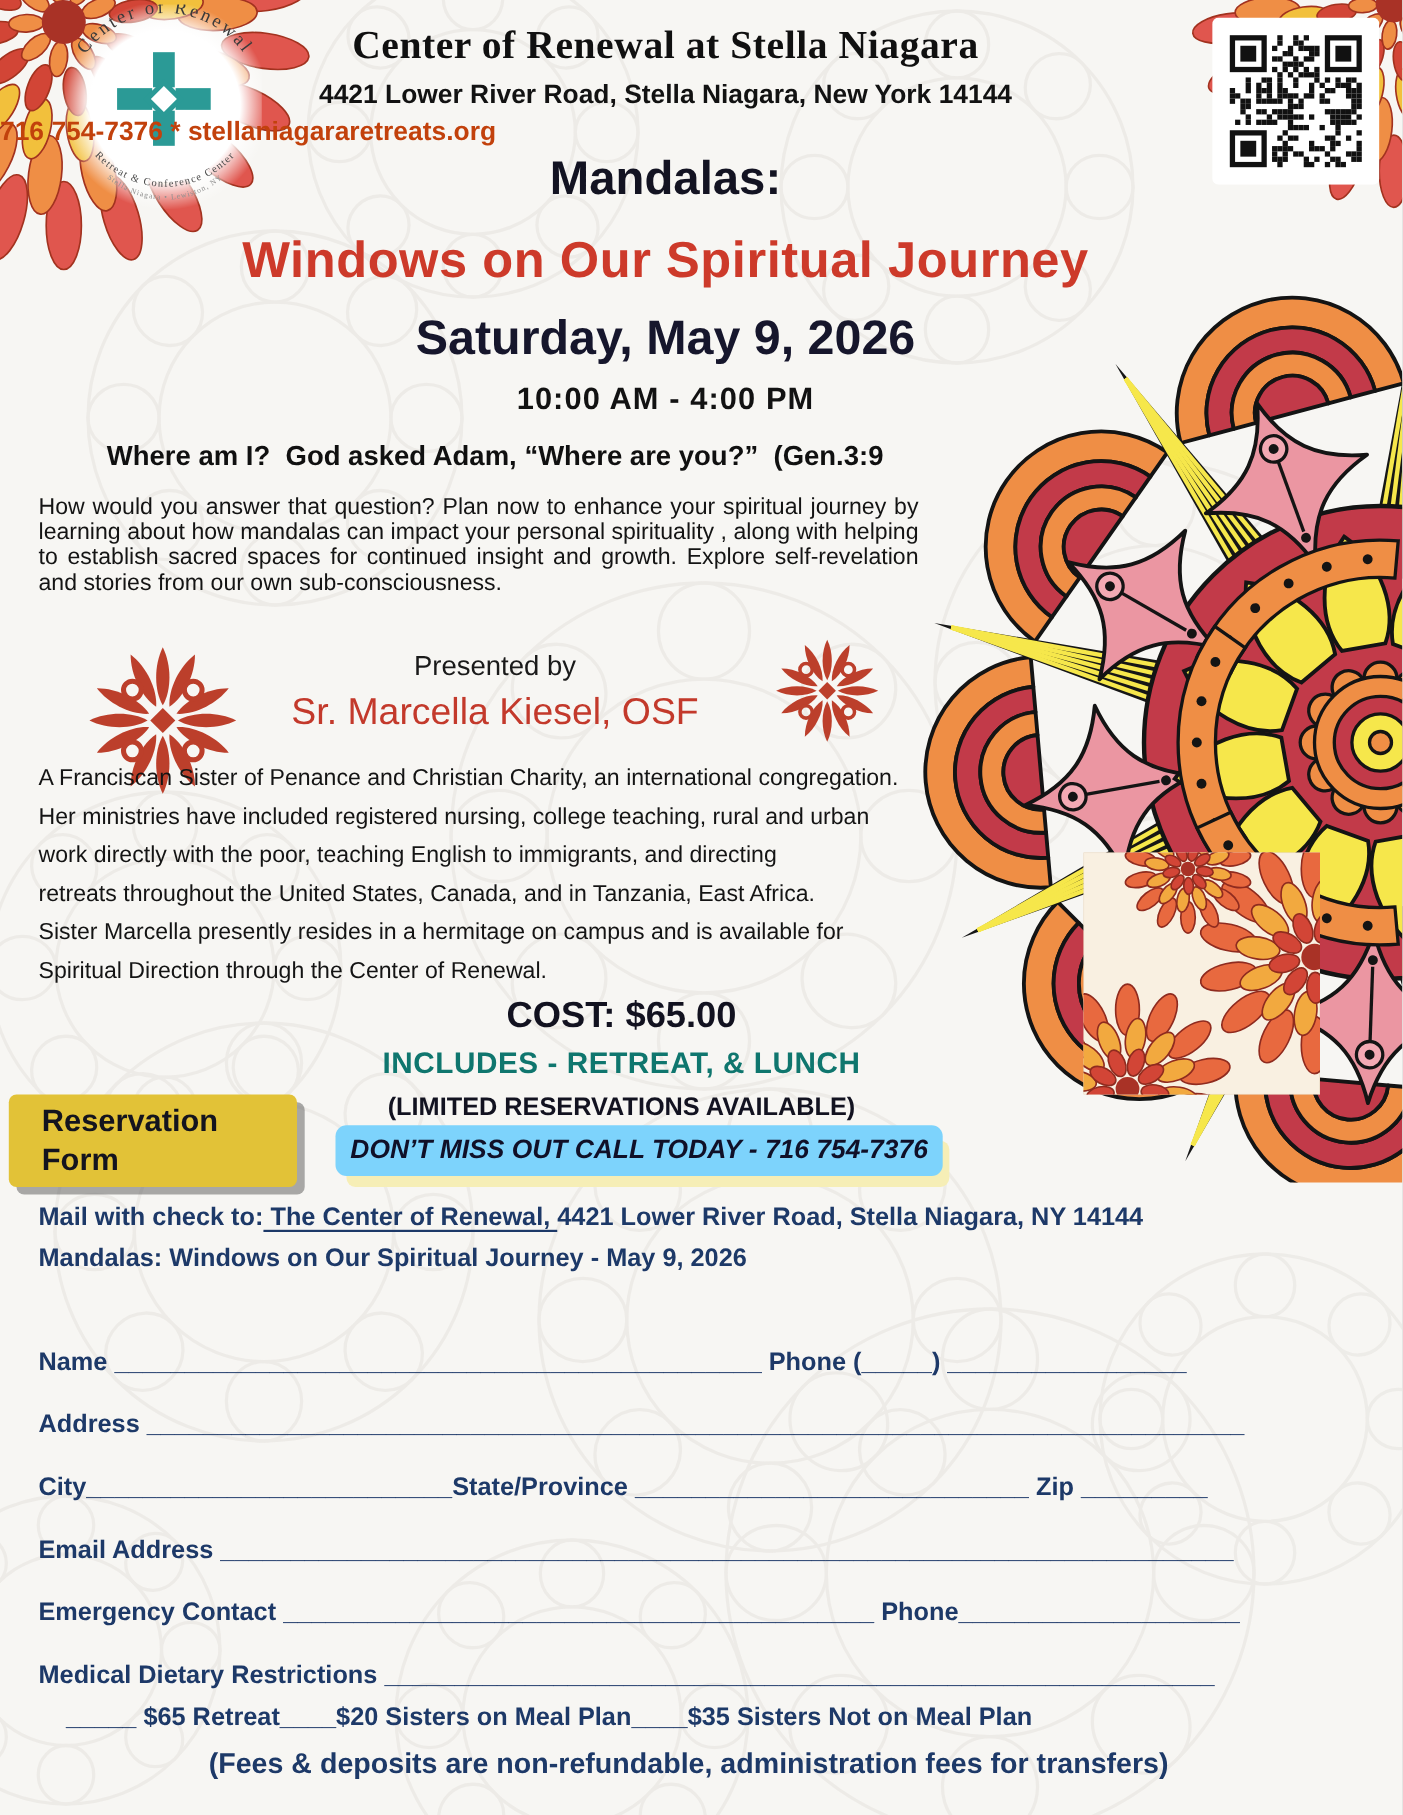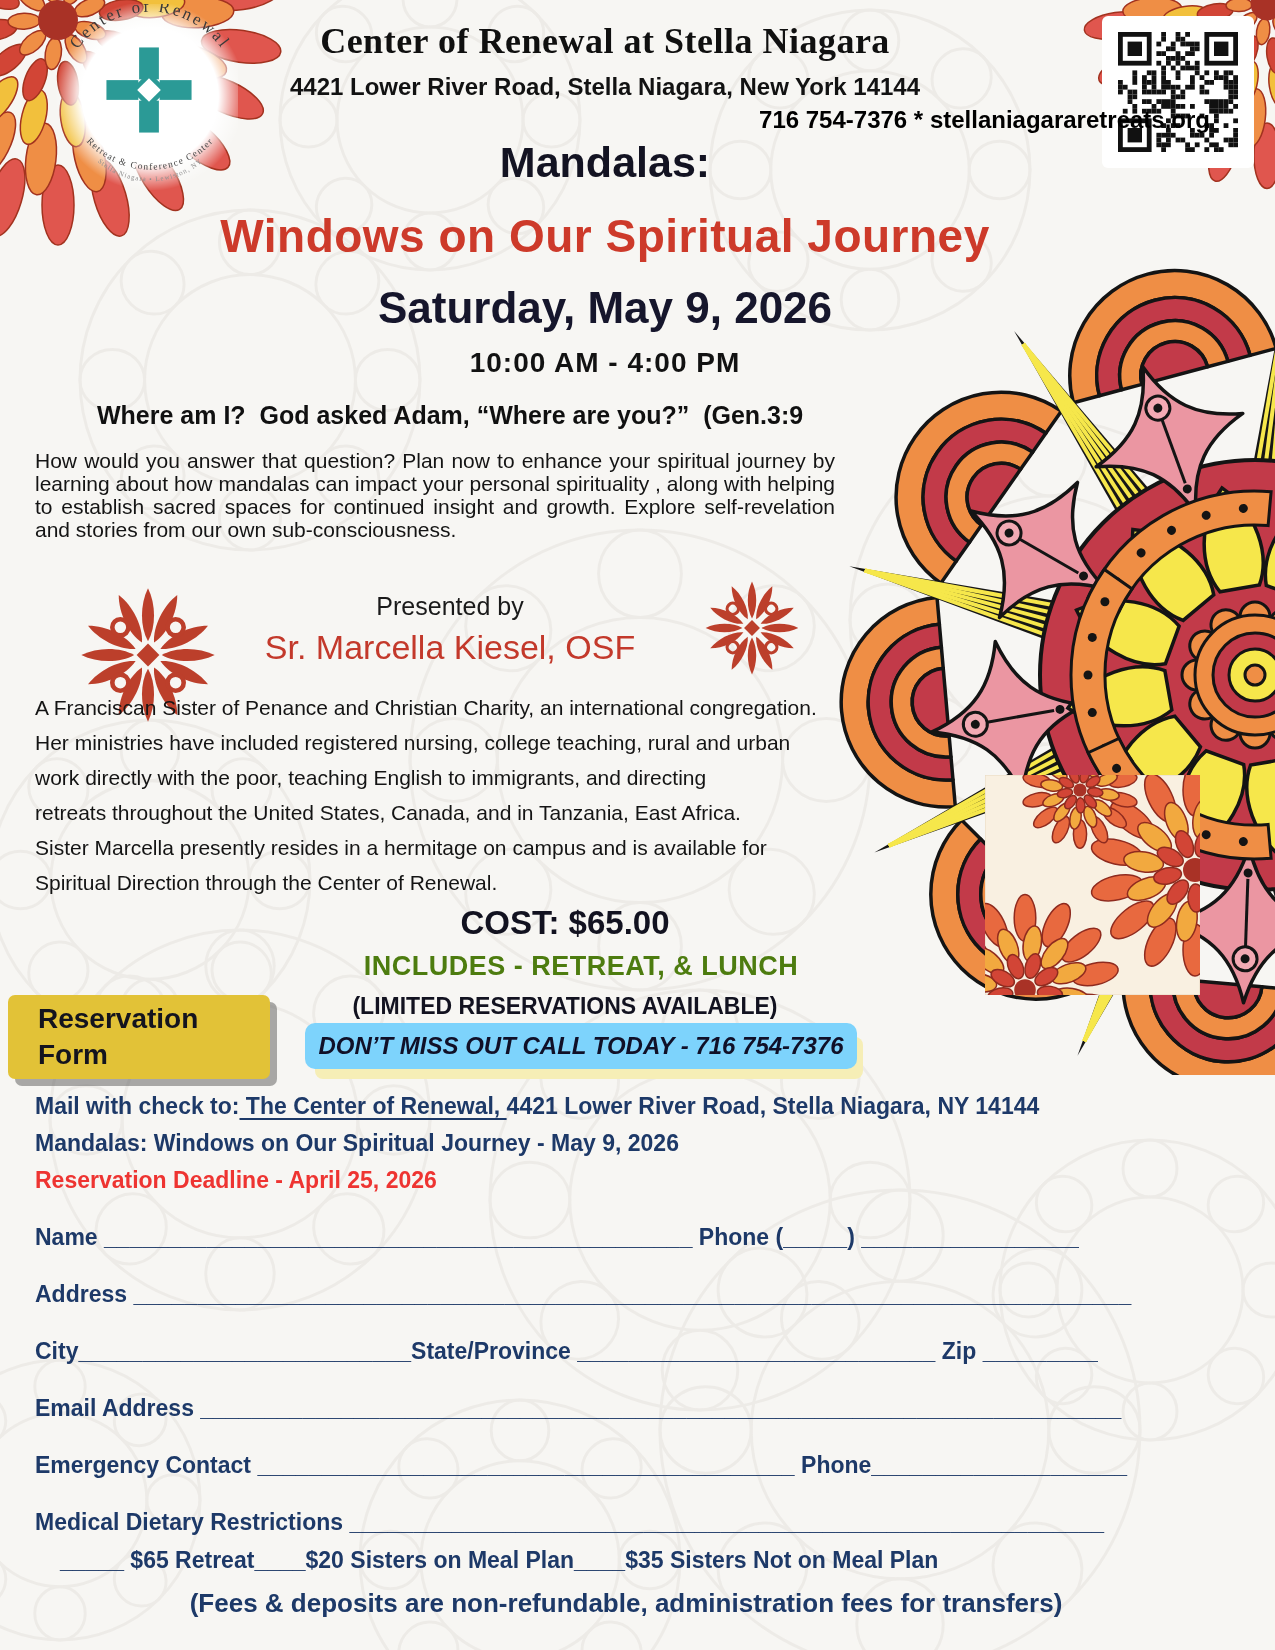--- a/index.html
+++ b/index.html
@@ -4,32 +4,32 @@
 <style>
   html,body{margin:0;padding:0;background:#d8d8d8;}
   #page{position:relative;width:1275px;height:1650px;background:#f7f6f3;overflow:hidden;
         font-family:"Liberation Sans",sans-serif;}
   svg{display:block;}
   .abs{position:absolute;}
   
   #org-name{top:20px;left:0;width:1210px;text-align:center;
     font-family:"Liberation Serif",serif;font-weight:700;font-size:36px;color:#101010;letter-spacing:0.5px;}
   #org-address{top:73px;left:0;width:1210px;text-align:center;font-weight:700;font-size:24px;color:#121212;}
-  #org-phone{top:106px;left:0;width:1210px;text-align:right;font-weight:700;font-size:24px;color:#000000;}
+  #org-phone{top:106px;left:0;width:1210px;text-align:left;font-weight:700;font-size:24px;color:#c2410c;}
   #title-word{top:138px;left:0;width:1210px;text-align:center;font-weight:800;font-size:43px;color:#131322;}
   #title-sub{top:209px;left:0;width:1210px;text-align:center;font-weight:800;font-size:46px;color:#cd3a2a;letter-spacing:0.5px;}
   #event-date{top:283px;left:0;width:1210px;text-align:center;font-weight:800;font-size:44px;color:#16162c;}
   #event-time{top:347px;left:0;width:1210px;text-align:center;font-weight:800;font-size:28px;color:#121212;letter-spacing:1px;}
   #scripture{top:401px;left:97px;font-weight:700;font-size:25px;color:#101010;white-space:pre-wrap;}
   #description{top:449px;left:35px;width:800px;font-size:21px;line-height:23px;color:#141414;text-align:justify;}
   #presented-by{top:592px;left:0;width:900px;text-align:center;font-size:25px;color:#1a1a1a;}
   #presenter{top:628px;left:0;width:900px;text-align:center;font-size:34px;color:#c3392b;}
   #bio{top:690px;left:35px;width:790px;font-size:21px;line-height:35px;color:#141414;white-space:pre-line;}
   #cost-line{top:904px;left:0;width:1130px;text-align:center;font-weight:800;font-size:33px;color:#121220;}
-  #includes-line{top:951px;left:16px;width:1130px;text-align:center;font-weight:800;font-size:27px;color:#4d7c0f;letter-spacing:0.5px;}
+  #includes-line{top:951px;left:0;width:1130px;text-align:center;font-weight:800;font-size:27px;color:#0f766e;letter-spacing:0.5px;}
   #limited-line{top:993px;left:0;width:1130px;text-align:center;font-weight:800;font-size:23px;color:#121220;}
   
   #reservation-label{top:995px;left:8px;width:262px;height:84px;background:#e2c237;border-radius:7px;
     box-shadow:7px 7px 0 rgba(70,70,70,0.45);padding:6px 0 0 30px;box-sizing:border-box;
     font-weight:800;font-size:28px;line-height:36px;color:#14141e;}
   #call-banner{top:1023px;left:305px;width:552px;height:46px;background:#7dd3fc;border-radius:10px;
     box-shadow:8px 12px 0 -2px #f6eeb6;display:flex;align-items:center;justify-content:center;
     font-weight:800;font-style:italic;font-size:24px;color:#101028;}
   
   #mail-block{top:1088px;left:35px;font-weight:700;font-size:23px;line-height:37px;color:#1d3968;white-space:nowrap;}
@@ -1005,21 +1005,20 @@
 
   <div id="reservation-label" class="abs">
     <div>Reservation</div>
     <div>Form</div>
   </div>
   <div id="call-banner" class="abs">DON’T MISS OUT CALL TODAY - 716 754-7376</div>
 
   <div id="mail-block" class="abs">
     <div><span>Mail with check to:</span><span id="mail-underline"> The Center of Renewal, </span><span>4421 Lower River Road, Stella Niagara, NY 14144</span></div>
     <div>Mandalas: Windows on Our Spiritual Journey - May 9, 2026</div>
-    <div id="deadline-line">Reservation Deadline - April 25, 2026</div>
   </div>
 
   <div id="row-name" class="abs form-row">
     <span>Name </span><span class="blank">______________________________________________</span><span> Phone (</span><span class="blank">_____</span><span>) </span><span class="blank">_________________</span>
   </div>
   <div id="row-address" class="abs form-row">
     <span>Address </span><span class="blank">______________________________________________________________________________</span>
   </div>
   <div id="row-city" class="abs form-row">
     <span>City</span><span class="blank">__________________________</span><span>State/Province </span><span class="blank">____________________________</span><span> Zip </span><span class="blank">_________</span>

